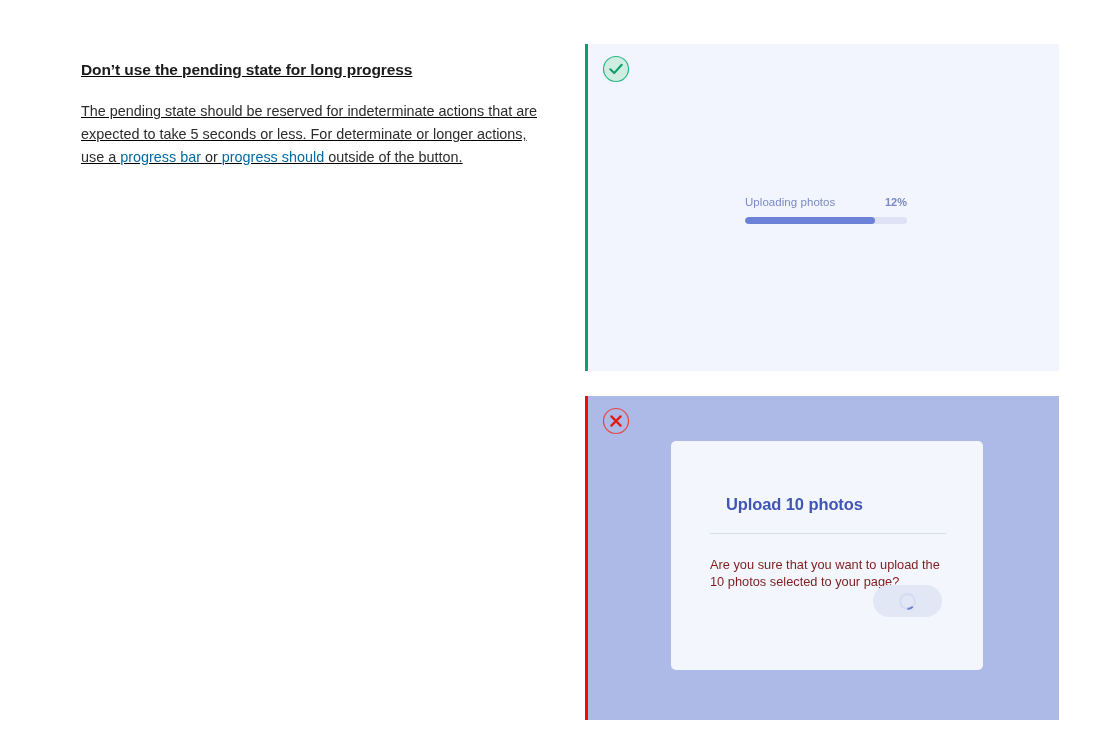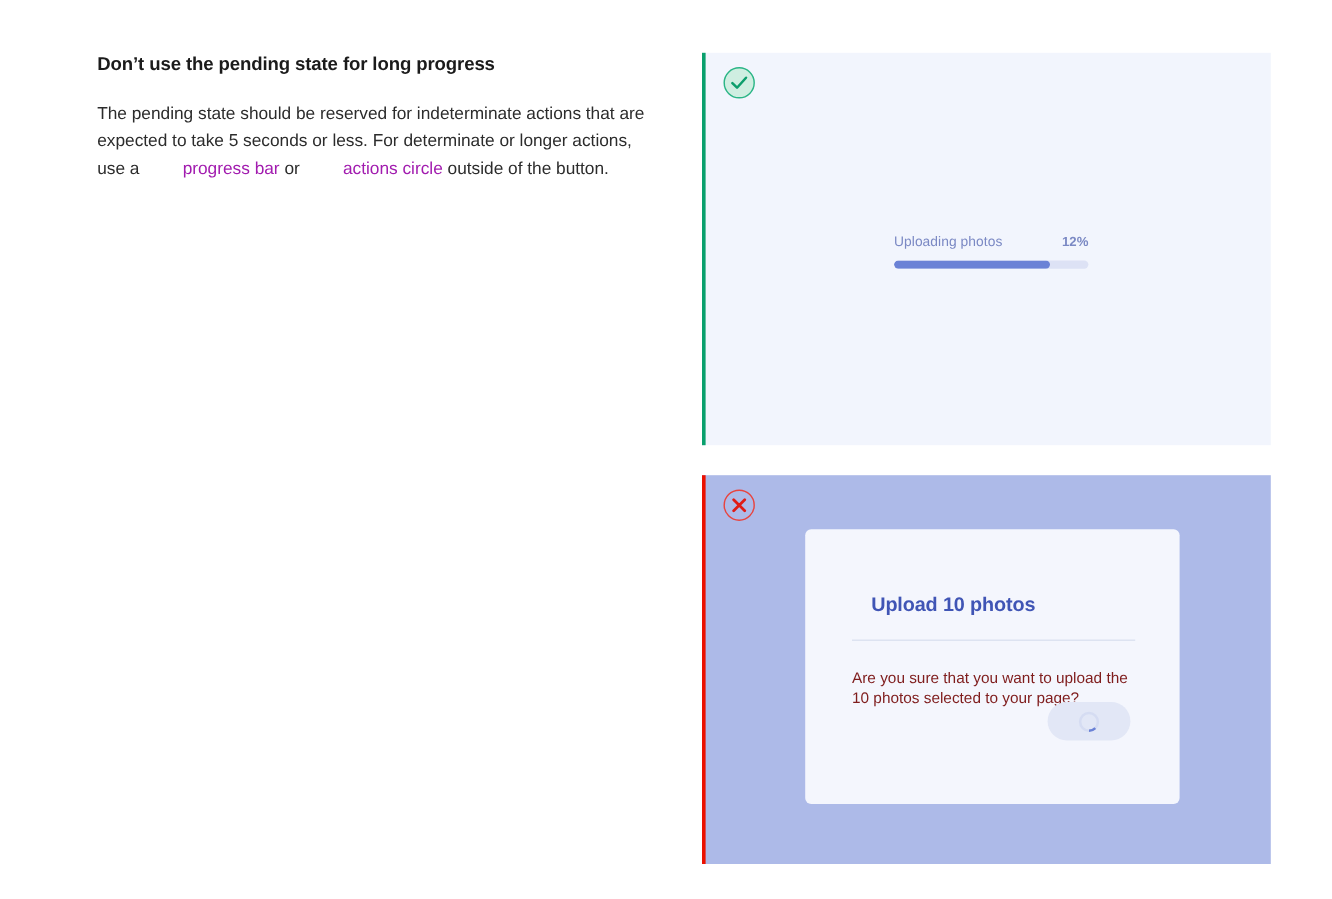--- a/index.html
+++ b/index.html
@@ -13,43 +13,43 @@
     font-family: "Liberation Sans", sans-serif;
     position: relative;
     overflow: hidden;
     -webkit-font-smoothing: antialiased;
   }
 
   
   .doc-column {
     position: absolute;
     left: 81px;
-    top: 44px;
+    top: 60px;
     width: 470px;
+    text-decoration: underline;
   }
   .doc-heading {
     font-size: 15.5px;
     font-weight: bold;
     color: #1b1b1b;
     letter-spacing: -0.1px;
     margin: 0 0 20px 0;
     line-height: 1.3;
   }
   .doc-body {
     font-size: 14.4px;
     color: #2c2c2c;
     line-height: 1.58;
     margin: 0;
     max-width: 468px;
   }
   .doc-link {
-    color: #a21caf;
+    color: #0369a1;
     text-decoration: none;
     cursor: pointer;
-    margin-left: 32px;
   }
 
   
   .panel {
     position: absolute;
     left: 585px;
     width: 474px;
     box-sizing: border-box;
   }
   .panel-do {
@@ -170,21 +170,21 @@
     width: 19px;
     height: 19px;
     display: block;
   }
 </style>
 </head>
 <body>
 
 <div class="doc-column">
   <h2 class="doc-heading">Don’t use the pending state for long progress</h2>
-  <p class="doc-body"><span>The pending state should be reserved for indeterminate actions that are expected to take 5 seconds or less. For determinate or longer actions, use a </span><a class="doc-link" href="#">progress bar</a><span> or </span><a class="doc-link" href="#">actions circle</a><span> outside of the button.</span></p>
+  <p class="doc-body"><span>The pending state should be reserved for indeterminate actions that are expected to take 5 seconds or less. For determinate or longer actions, use a </span><a class="doc-link" href="#">progress bar</a><span> or </span><a class="doc-link" href="#">progress should</a><span> outside of the button.</span></p>
 </div>
 
 <div class="panel panel-do">
 
   <span class="status-icon">
     <svg width="28" height="28" viewBox="0 0 28 28">
       <circle cx="14" cy="14" r="12.5" fill="#cfeee1" stroke="#2bb586" stroke-width="1.2"></circle>
       <path d="M8.3 14.3 L12.2 18.1 L19.7 9.8" fill="none" stroke="#0d9e6c" stroke-width="2.1" stroke-linecap="round" stroke-linejoin="round"></path>
     </svg>
   </span>

